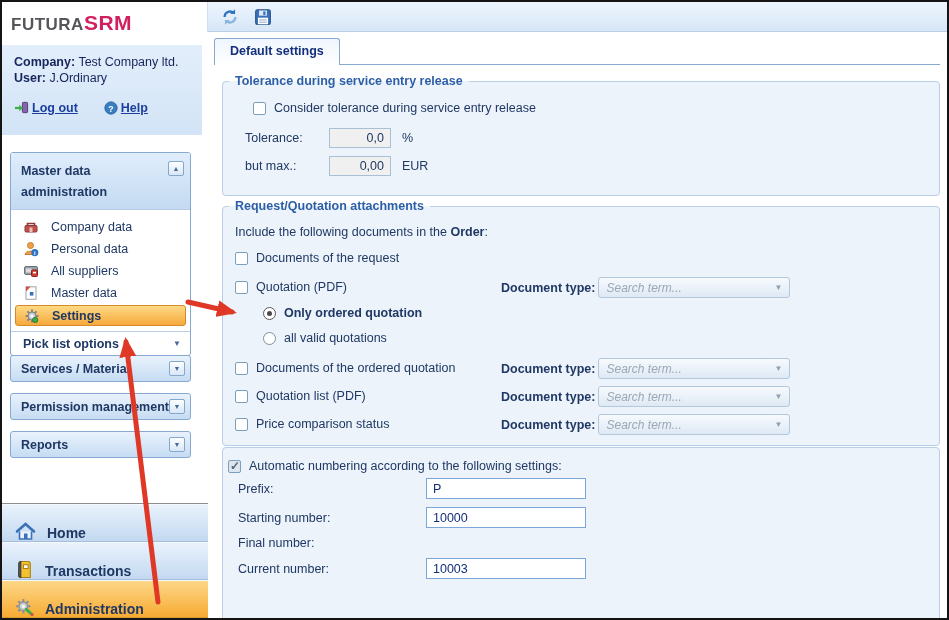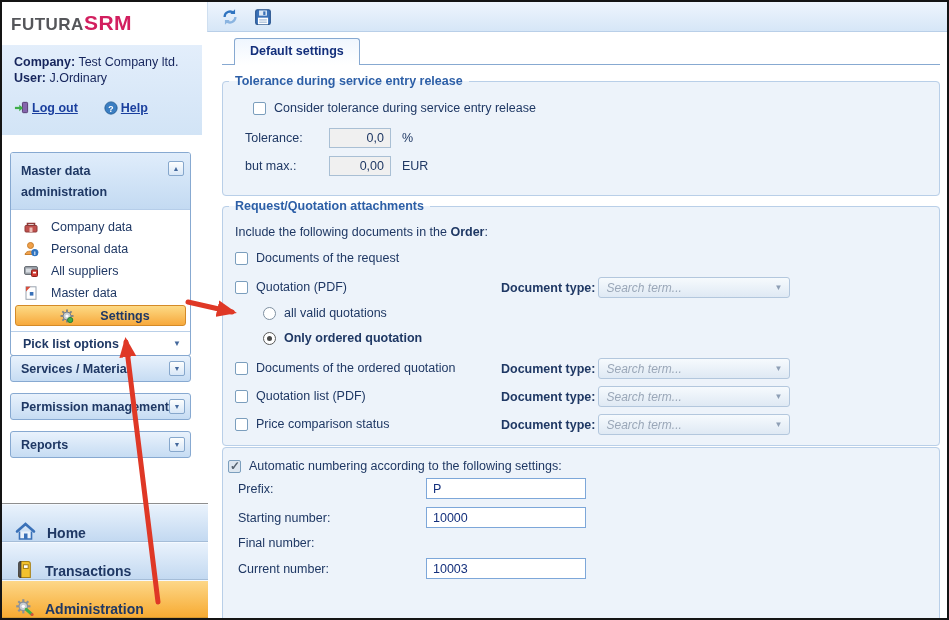--- a/index.html
+++ b/index.html
@@ -16,36 +16,36 @@
   .links-row { margin-top:14px; display:flex; align-items:center; gap:26px; }
   .side-link { display:flex; align-items:center; gap:3px; color:#1a3f9e; font-weight:bold; text-decoration:underline; cursor:pointer; }
   .collapse-handle { position:absolute; left:50%; top:133px; transform:translateX(-50%); width:46px; height:8px; background:linear-gradient(#bcd6f1,#8fb8e4); border-radius:0 0 7px 7px; text-align:center; font-size:6px; line-height:7px; color:#35567e; cursor:pointer; }
 
   .side-menu { position:absolute; left:8px; top:150px; width:181px; background:#fff; border:1px solid #87a9d1; border-radius:3px; }
   .side-menu-header { position:relative; background:linear-gradient(#e0edfb,#c3daf2); border-bottom:1px solid #b5cde9; border-radius:2px 2px 0 0; padding:8px 10px 6px 10px; font-weight:bold; color:#1f3864; }
   .side-menu-header .t { line-height:21px; }
   .panel-btn { position:absolute; top:8px; right:6px; width:16px; height:15px; background:linear-gradient(#fdfefe,#d8e7f7); border:1px solid #86a7cc; border-radius:2px; font-size:7px; line-height:13px; text-align:center; color:#44689c; cursor:pointer; }
   .menu-items { padding:6px 0 4px 0; }
   .menu-item { height:22px; display:flex; align-items:center; padding-left:12px; gap:12px; cursor:pointer; color:#1f3864; }
-  .menu-item.highlight { margin:1px 4px 1px 4px; padding-left:8px; height:21px; border:1px solid #d48a27; border-radius:3px; background:linear-gradient(#fdda85,#f7a93c); font-weight:bold; gap:25px;justify-content:center; }
+  .menu-item.highlight { margin:1px 4px 1px 4px; padding-left:8px; height:21px; border:1px solid #d48a27; border-radius:3px; background:linear-gradient(#fdda85,#f7a93c); font-weight:bold; gap:12px; }
   .menu-footer { border-top:1px solid #b9cfe8; height:24px; display:flex; align-items:center; justify-content:space-between; padding:0 9px 0 12px; font-weight:bold; color:#1f3864; cursor:pointer; }
   .tri { font-size:8px; color:#44689c; }
 
   .collapsed-panel { position:absolute; left:8px; width:181px; height:27px; border:1px solid #87a9d1; border-radius:3px; background:linear-gradient(#e9f2fc,#c6dcf3); display:flex; align-items:center; justify-content:space-between; padding:0 5px 0 10px; font-weight:bold; color:#1f3864; cursor:pointer; }
   .collapsed-panel .panel-btn { position:static; flex:0 0 auto; }
 
   .dock { position:absolute; left:0; top:501px; width:206px; border-top:1px solid #8e8e8e; }
   .dock-row { height:38px; display:flex; align-items:flex-end; padding-left:13px; gap:11px; background:linear-gradient(#e9f2fc,#c3d9f1); border-top:1px solid #f4f9ff; border-bottom:1px solid #a5bdd8; font-weight:bold; font-size:14px; color:#1f3864; cursor:pointer; }
   .dock-row.highlight { background:linear-gradient(#fdd788,#f7ab33); border-bottom:1px solid #d79a31; }
 
   
   .toolbar { position:absolute; left:205px; top:0; width:740px; height:30px; background:linear-gradient(#eef5fd,#d6e6f7); border-bottom:1px solid #b9cfe8; border-left:1px solid #cfdff0; display:flex; align-items:center; gap:15px; padding-left:13px; }
   .tool-btn { width:18px; height:18px; cursor:pointer; }
 
-  .tab { position:absolute; left:232px; top:36px; height:27px; padding:0 15px; border:1px solid #87a9d1; border-bottom:none; border-radius:3px 3px 0 0; background:linear-gradient(#eff6fe,#ffffff); color:#14307c; font-weight:bold; line-height:25px; z-index:2; cursor:pointer; }
+  .tab { position:absolute; left:212px; top:36px; height:27px; padding:0 15px; border:1px solid #87a9d1; border-bottom:none; border-radius:3px 3px 0 0; background:linear-gradient(#eff6fe,#ffffff); color:#14307c; font-weight:bold; line-height:25px; z-index:2; cursor:pointer; }
   .tabline { position:absolute; left:220px; top:62px; width:718px; height:1px; background:#87a9d1; }
 
   fieldset { position:absolute; left:220px; width:718px; border:1px solid #b9cfe8; border-radius:4px; background:#edf3fa; }
   legend { font-weight:bold; color:#2d5fa7; padding:0 6px; margin-left:6px; font-size:12.5px; }
   #fs-tolerance { top:72px;  height:122px; }
   #fs-attach    { top:197px; height:247px; }
   #fs-numrange  { top:445px; height:185px; }
 
   .cbx { display:inline-block; width:13px; height:13px; background:#fff; border:1px solid #7b9ebd; border-radius:2px; flex:0 0 auto; position:relative; cursor:pointer; }
   .cbx.checked { background:#dde6ef; }
@@ -290,26 +290,26 @@
       <div class="doctype">
         <span class="dt-lbl">Document type:</span>
         <div class="combo">
           <span class="ph">Search term...</span>
           <span class="ca">▼</span>
         </div>
       </div>
     </div>
 
     <div class="att-radio">
+      <span class="rad selected"></span>
+      <b>Only ordered quotation</b>
+    </div>
+    <div class="att-radio">
       <span class="rad"></span>
       <span>all valid quotations</span>
-    </div>
-    <div class="att-radio">
-      <span class="rad selected"></span>
-      <b>Only ordered quotation</b>
     </div>
 
     <div class="att-row cbx-row" style="margin-top:11px;">
       <span class="cbx"></span>
       <span>Documents of the ordered quotation</span>
       <div class="doctype">
         <span class="dt-lbl">Document type:</span>
         <div class="combo">
           <span class="ph">Search term...</span>
           <span class="ca">▼</span>

